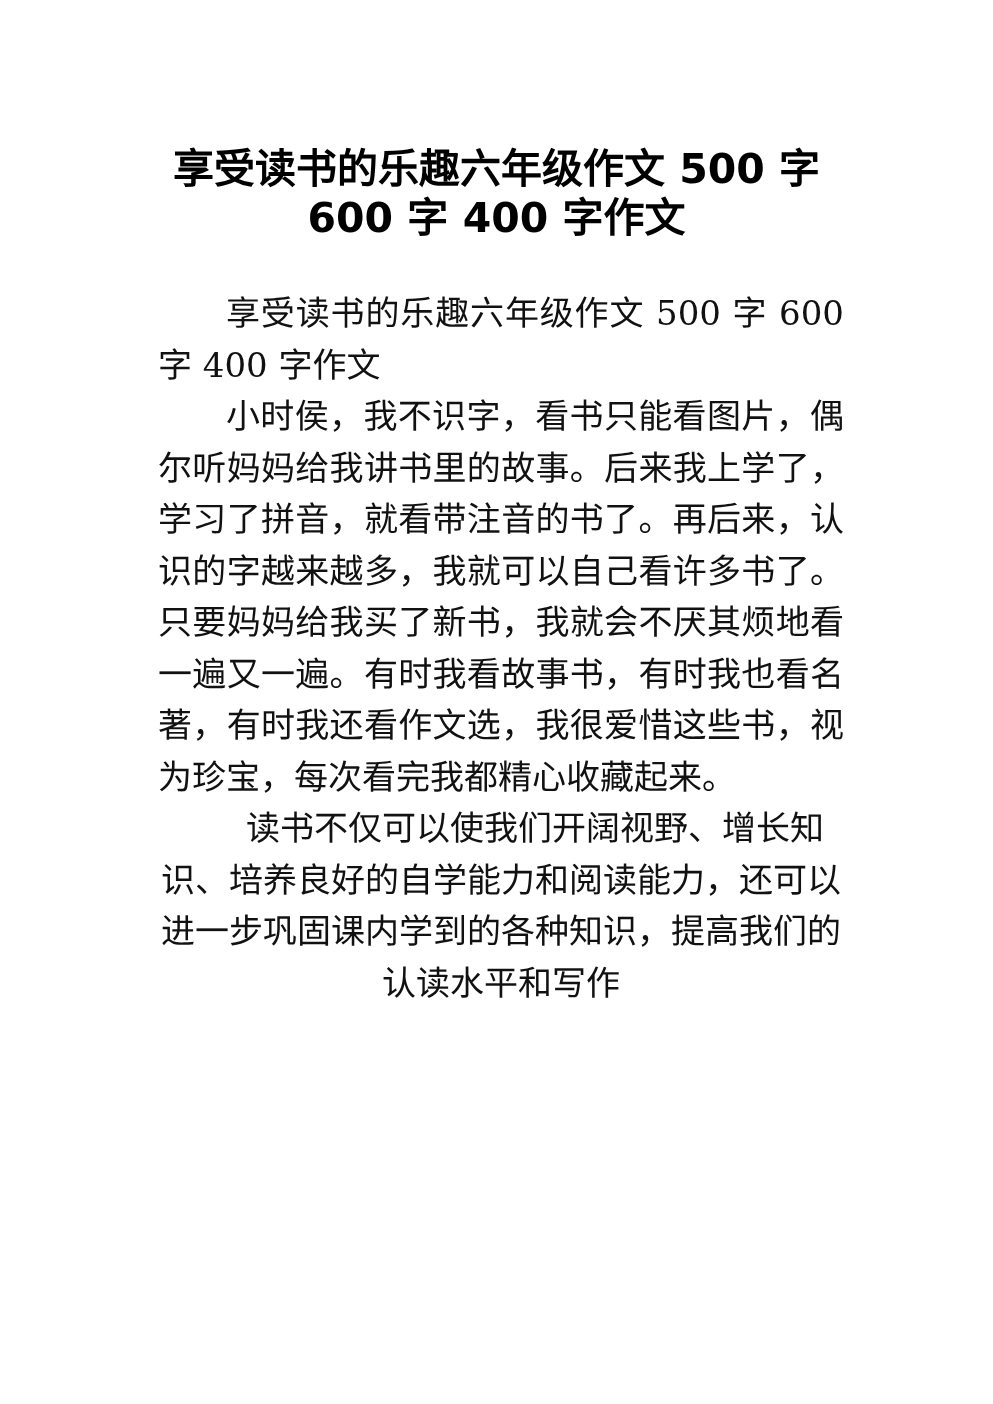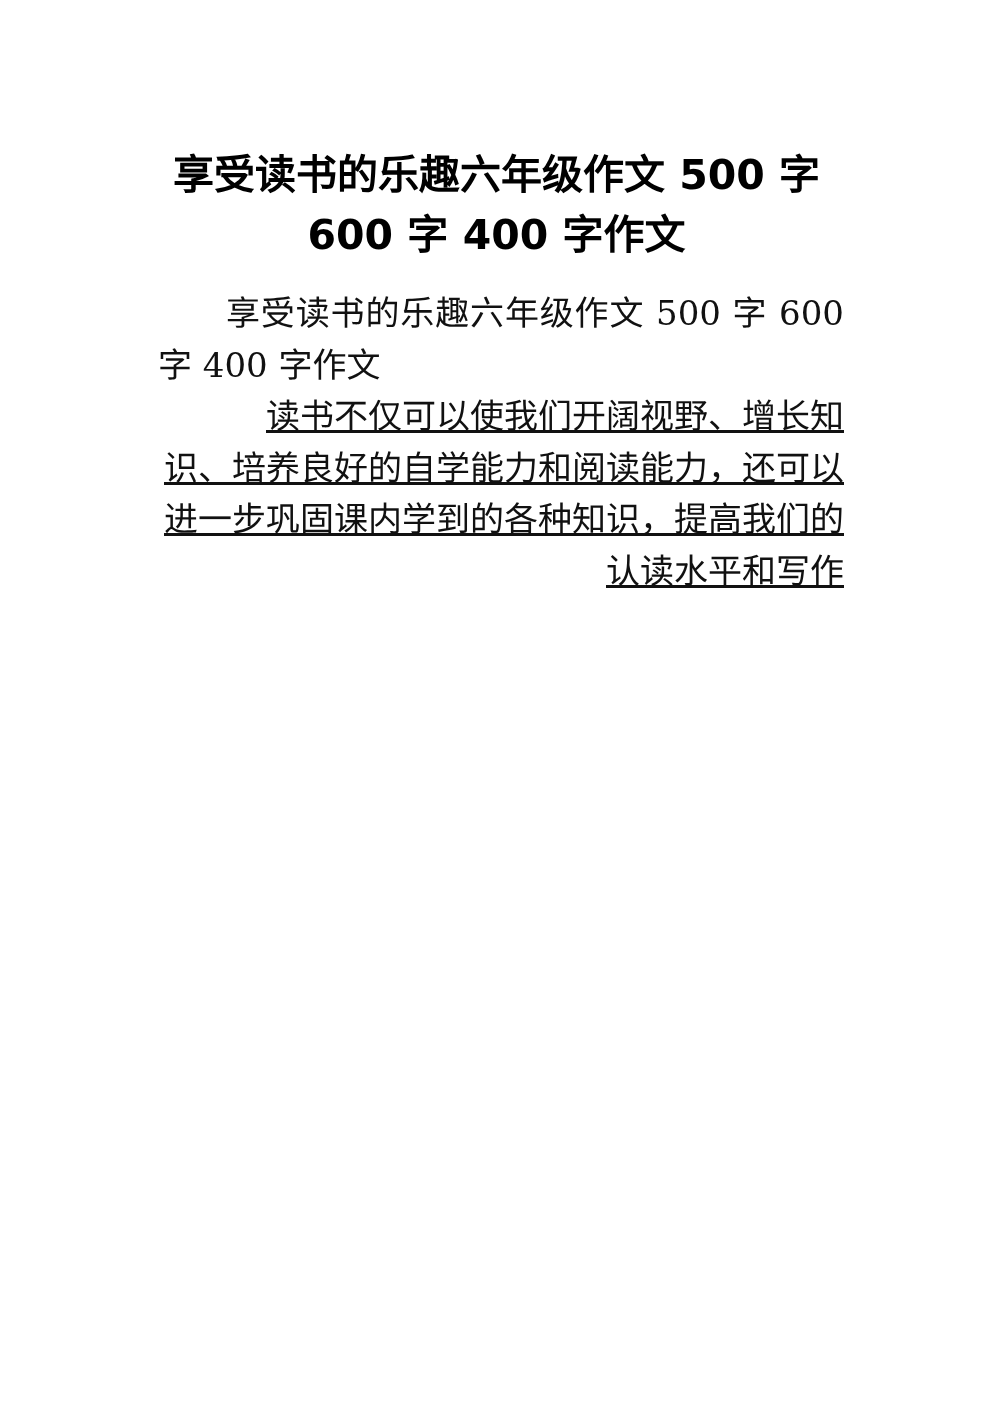--- a/index.html
+++ b/index.html
@@ -22,21 +22,21 @@
   
   .doc-title {
     position: absolute;
     left: 130px;
     top: 118px;
     width: 733px;
     text-align: center;
     font-family: "DejaVu Sans", "Liberation Sans", sans-serif;
     font-weight: 700;
     font-size: 41px;
-    line-height: 60px;
+    line-height: 49px;
     color: #000000;
     letter-spacing: 0px;
     white-space: pre-wrap;
   }
 
   
   .doc-body {
     position: absolute;
     left: 158px;
     top: 288px;
@@ -62,30 +62,30 @@
   .indent {
     text-indent: 68px;
   }
 
   .no-indent {
     text-indent: 0;
   }
 
   
   .doc-body p:last-child {
-    text-align: right;
-    text-decoration: underline;
+    text-align: center;
   }
 </style>
 </head>
 <body>
 
 <div class="page">
 
   <h1 class="doc-title">享受读书的乐趣六年级作文 500 字
 600 字 400 字作文</h1>
 
   <div class="doc-body">
     <p class="indent">享受读书的乐趣六年级作文 500 字 600 字 400 字作文</p>
+    <p class="indent">小时侯，我不识字，看书只能看图片，偶尔听妈妈给我讲书里的故事。后来我上学了，学习了拼音，就看带注音的书了。再后来，认识的字越来越多，我就可以自己看许多书了。只要妈妈给我买了新书，我就会不厌其烦地看一遍又一遍。有时我看故事书，有时我也看名著，有时我还看作文选，我很爱惜这些书，视为珍宝，每次看完我都精心收藏起来。</p>
     <p class="indent">读书不仅可以使我们开阔视野、增长知识、培养良好的自学能力和阅读能力，还可以进一步巩固课内学到的各种知识，提高我们的认读水平和写作</p>
   </div>
 
 </div>
 
 </body></html>

